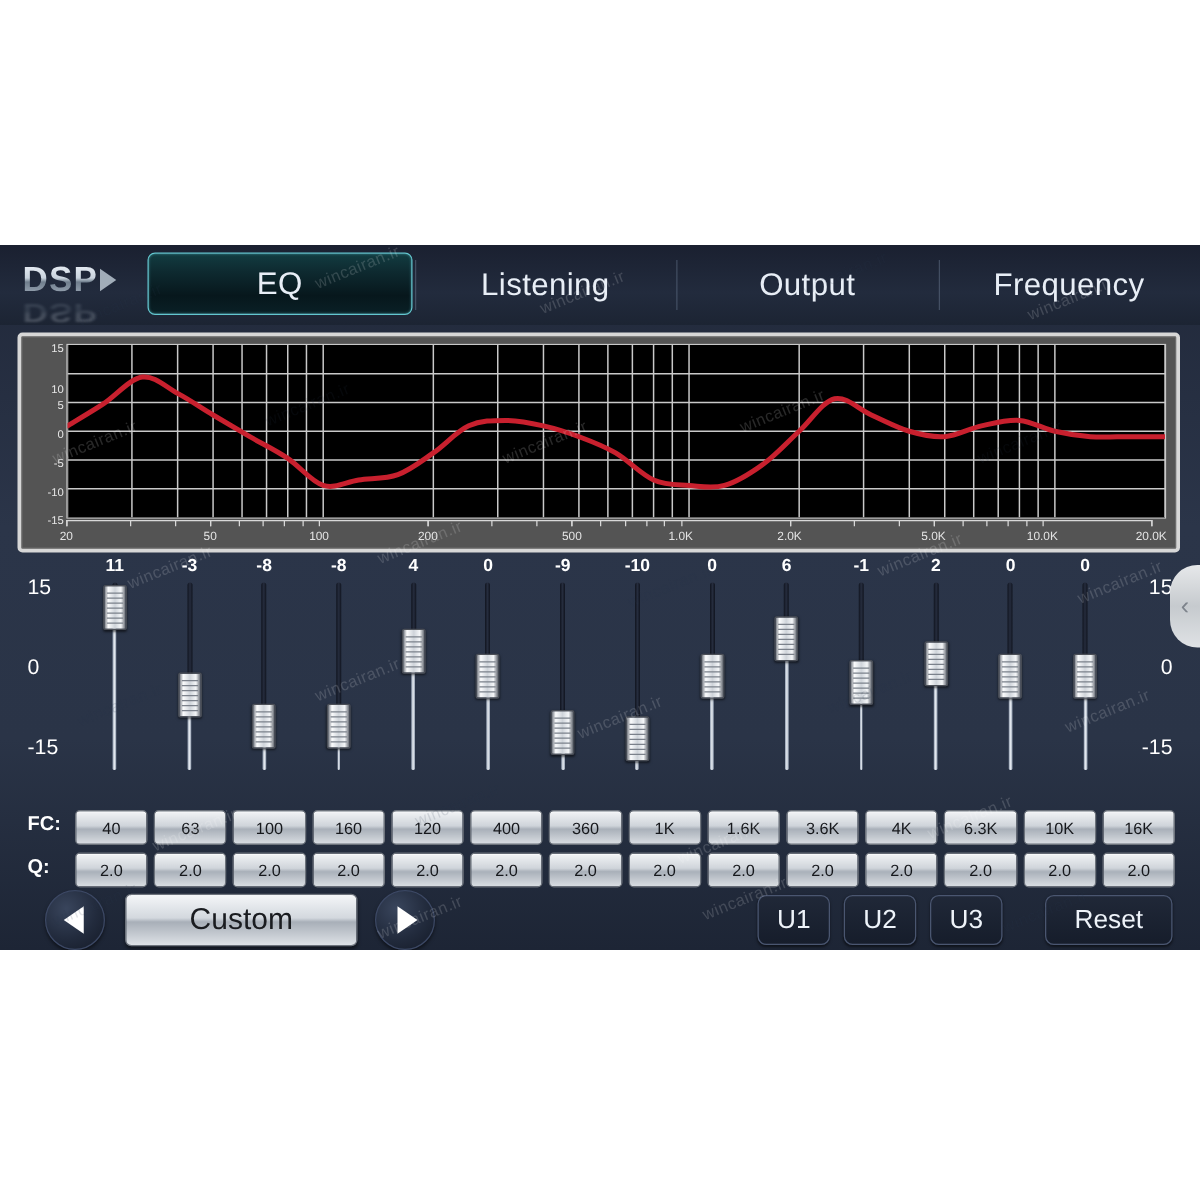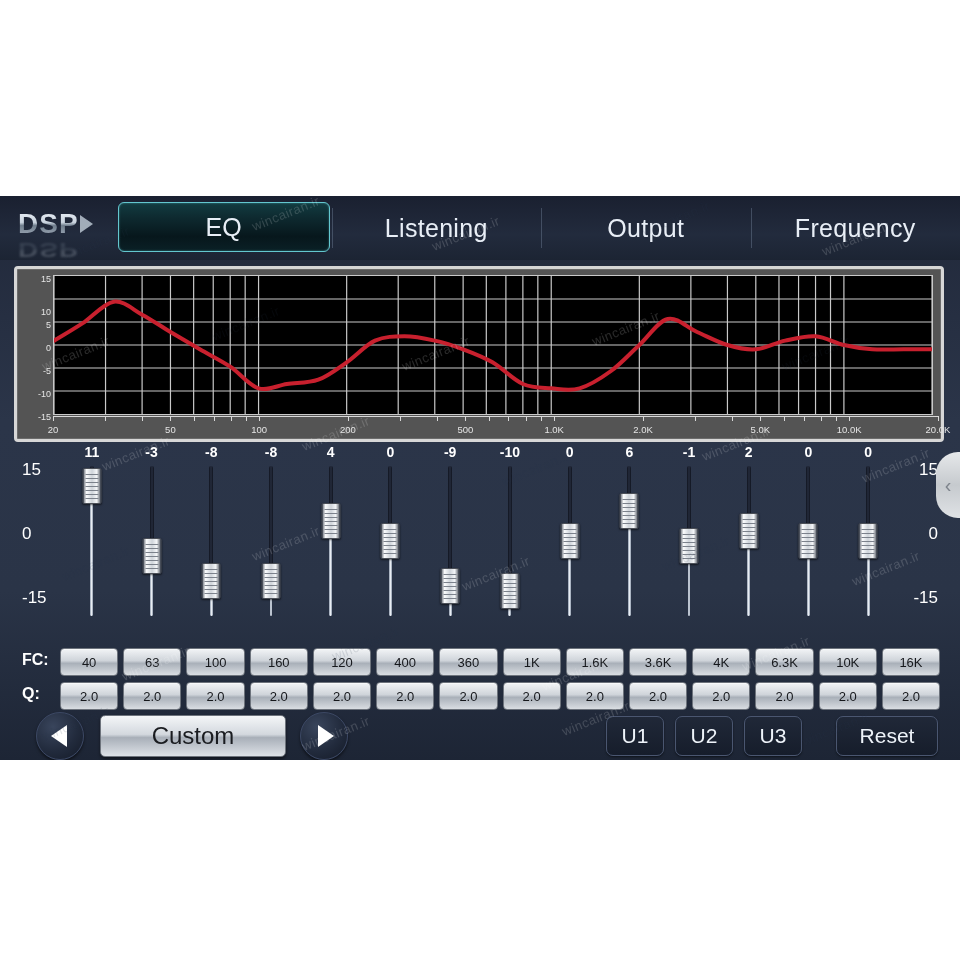--- a/index.html
+++ b/index.html
@@ -54,21 +54,21 @@
     background:#545454; border:3px solid #d7d7d7; border-radius:4px;
     box-shadow:0 0 0 1px #6c6c6c inset;
   }
   .graph-inner { position:absolute; inset:0; }
   .ylabels { position:absolute; left:2px; top:4px; width:32px; height:148px; }
   .ylabels span { position:absolute; right:0; font-size:9px; color:#e6e6e6; line-height:1;
                   transform: translateY(-50%); }
   .plot { position:absolute; left:36px; top:6px; right:8px; height:140px;
           background:#000; border:1px solid #c9c9c9; }
   .plot svg { display:block; width:100%; height:100%; }
-  .xaxis { position:absolute; left:36px; right:3px; top:146px; height:26px; }
+  .xaxis { position:absolute; left:36px; right:20px; top:146px; height:26px; }
   .xaxis .rule { position:absolute; left:0; right:0; top:1px; height:1px; background:#d8d8d8; }
   .xaxis .tick { position:absolute; top:1px; width:1px; height:5px; background:#d8d8d8; }
   .xaxis .lab { position:absolute; top:9px; font-size:9.5px; color:#e4e4e4;
                 transform:translateX(-50%); white-space:nowrap; }
 
   
   .eq-area { position:absolute; left:0; top:252px; width:960px; height:190px; }
   .scale { position:absolute; width:40px; top:0; height:160px; }
   .scale.left { left:22px; } .scale.right { right:22px; }
   .scale span { position:absolute; width:100%; text-align:center; font-size:17px;

